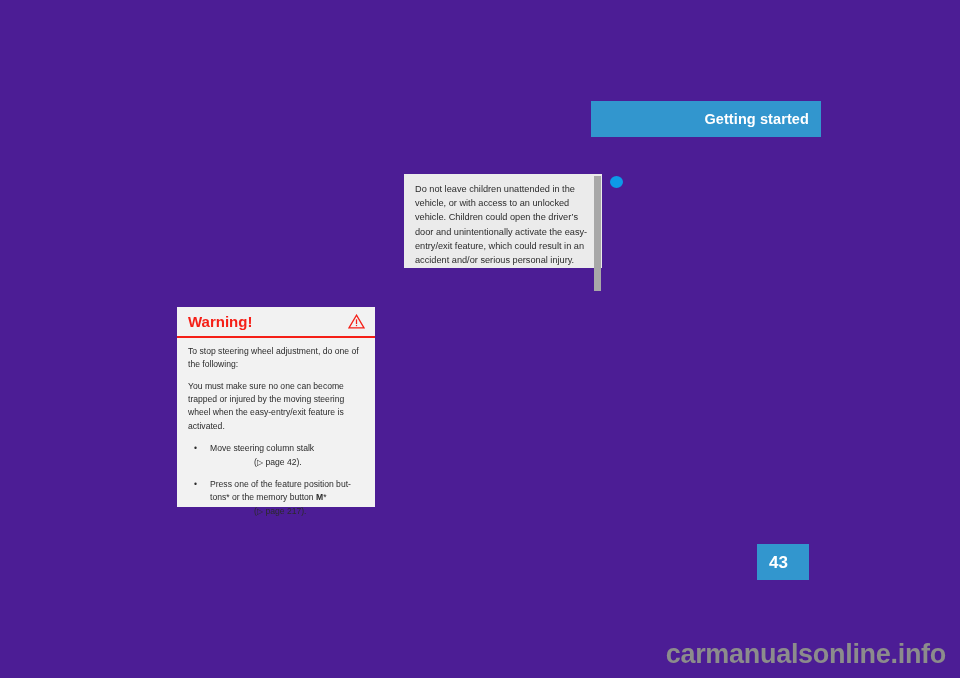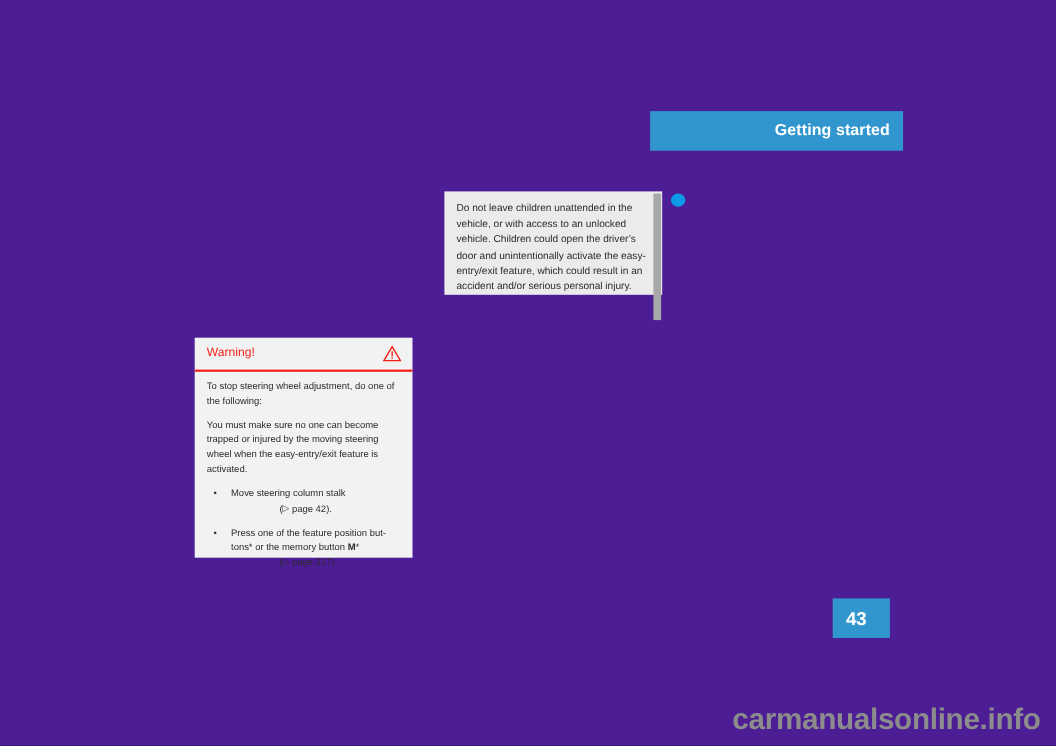--- a/index.html
+++ b/index.html
@@ -96,22 +96,22 @@
   .warning-head {
     position: relative;
     height: 29px;
     padding: 0 10px 0 11px;
     display: flex;
     align-items: center;
     justify-content: space-between;
   }
   .warning-title {
     color: #f51f17;
-    font-size: 11px;
-    font-weight: normal;
+    font-size: 15px;
+    font-weight: bold;
     line-height: 1;
   }
   .warning-icon {
     width: 17px;
     height: 15px;
     display: block;
   }
   .warning-rule {
     height: 1.6px;
     background: #f51f17;

